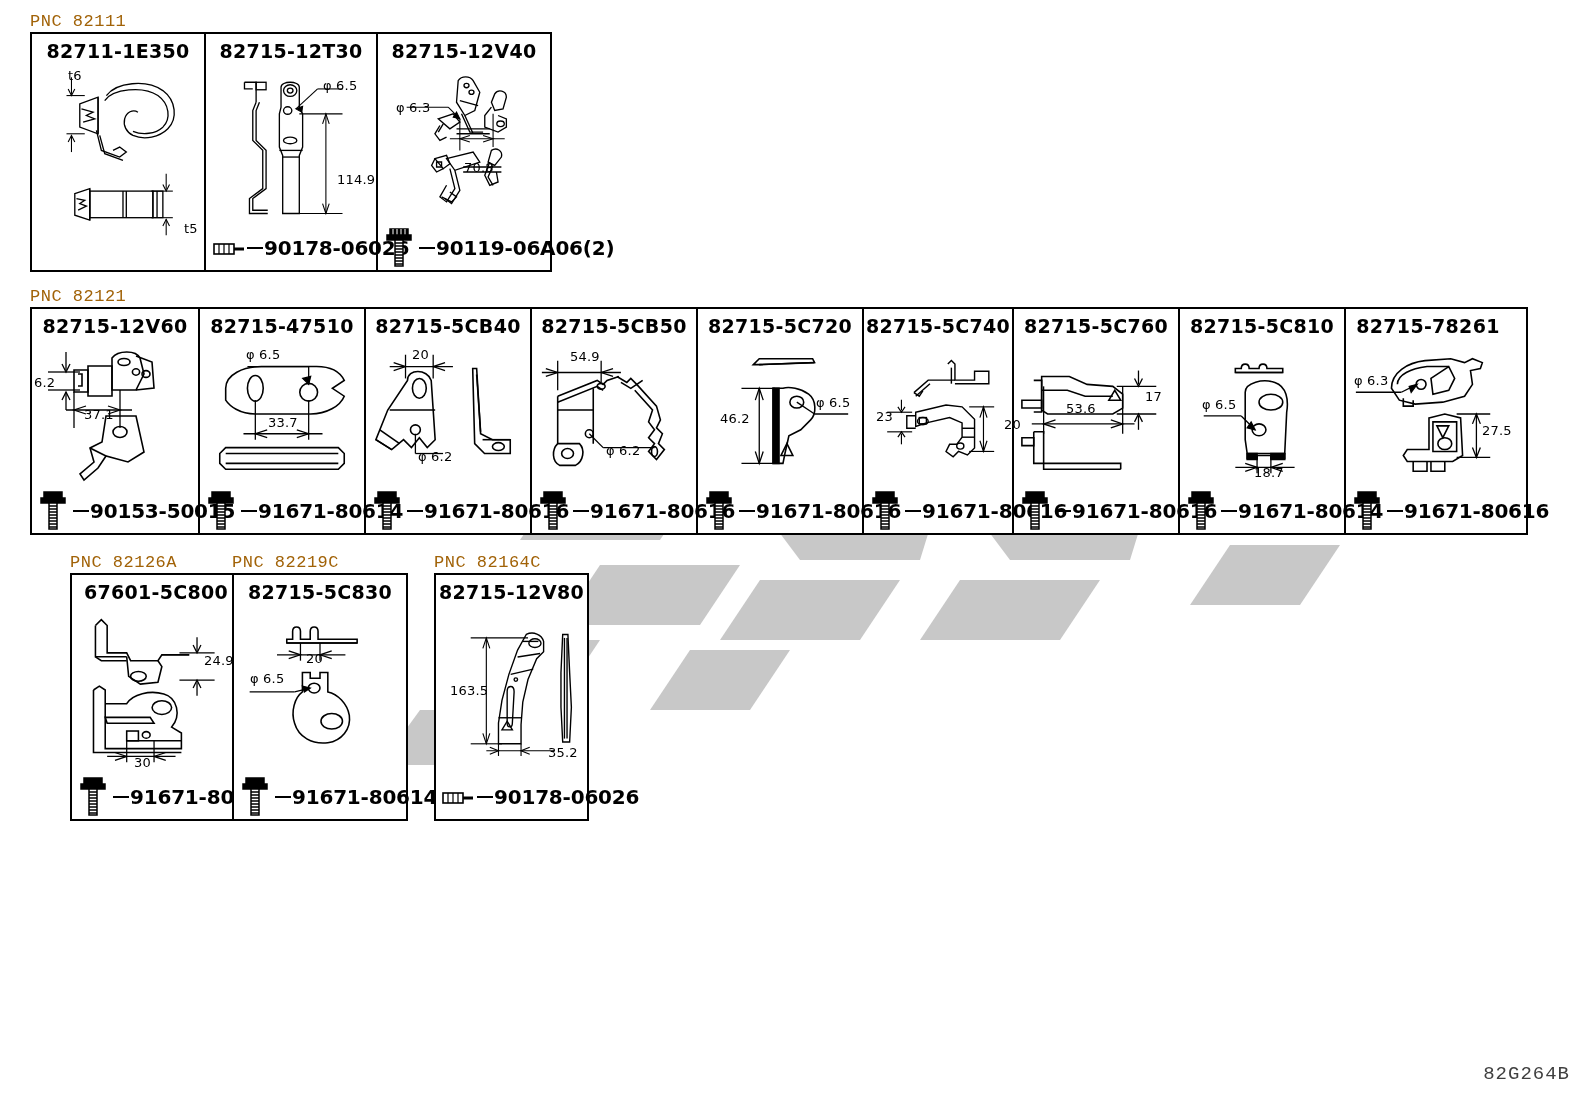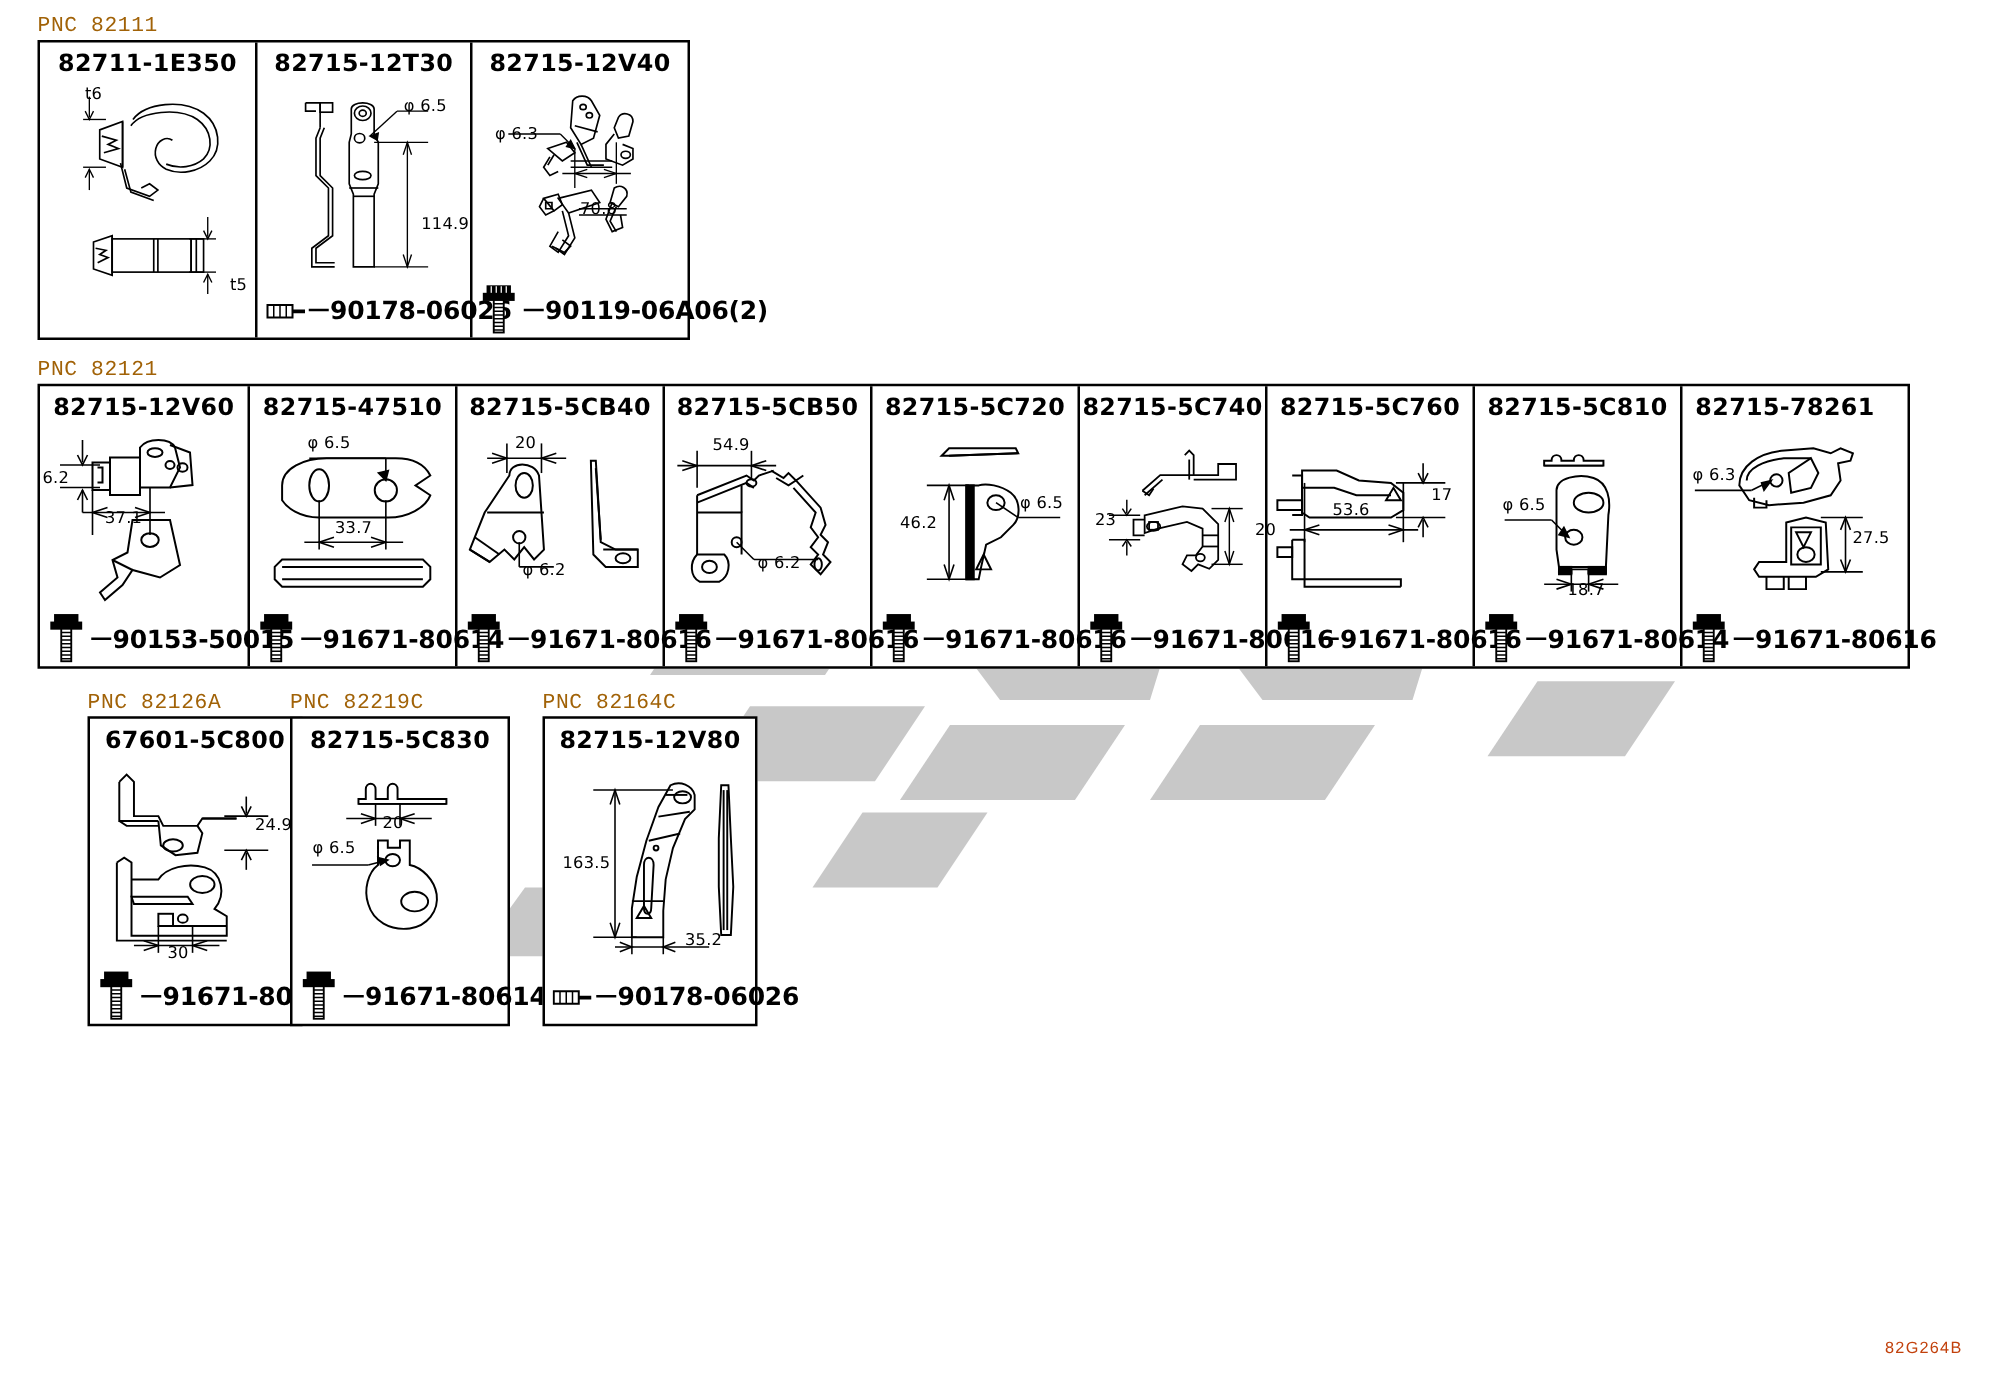--- a/index.html
+++ b/index.html
@@ -123,24 +123,24 @@
     font-size: 13px;
     letter-spacing: 0.2px;
     white-space: nowrap;
     color: #000;
   }
 
   #footer-code {
     position: absolute;
     right: 22px;
     bottom: 14px;
-    font-family: Liberation Sans, sans-serif;
-    font-size: 13px;
+    font-family: Liberation Mono, monospace;
+    font-size: 19px;
     letter-spacing: 1px;
-    color: #c2410c;
+    color: #404040;
   }
 </style>
 </head>
 <body>
 
 <svg id="watermark" viewBox="0 0 1592 1099">
   <g fill="#c8c8c8">
 
     <path d="M560 480 L700 480 L660 540 L520 540 Z"></path>
     <path d="M600 565 L740 565 L700 625 L560 625 Z"></path>
@@ -883,21 +883,21 @@
           </span>
           <span class="foot-lead"></span>
           <span class="foot-text">91671-80614</span>
         </div>
       </div>
     </div>
   </div>
 
   <div class="pnc-group" style="left:434px; top:553px;">
     <div class="pnc-label">PNC 82164C</div>
-    <div class="pnc-row" style="width:172px; height:248px;">
+    <div class="pnc-row" style="width:155px; height:248px;">
       <div class="cell" style="width:100%;">
         <div class="cell-title">82715-12V80</div>
         <div class="cell-art">
           <svg viewBox="0 0 174 160" preserveAspectRatio="xMidYMid meet">
             <g fill="none" stroke="#000" stroke-width="1.6">
 
               <path d="M104 16 C112 12 122 16 124 24 L124 36 L116 44 L106 68 L100 94
                        L98 120 L98 142 L72 142 L72 118 L76 92 L84 62 L94 34 Z"></path>
               <path d="M100 24 L118 24"></path>
               <path d="M94 42 L120 38"></path>

